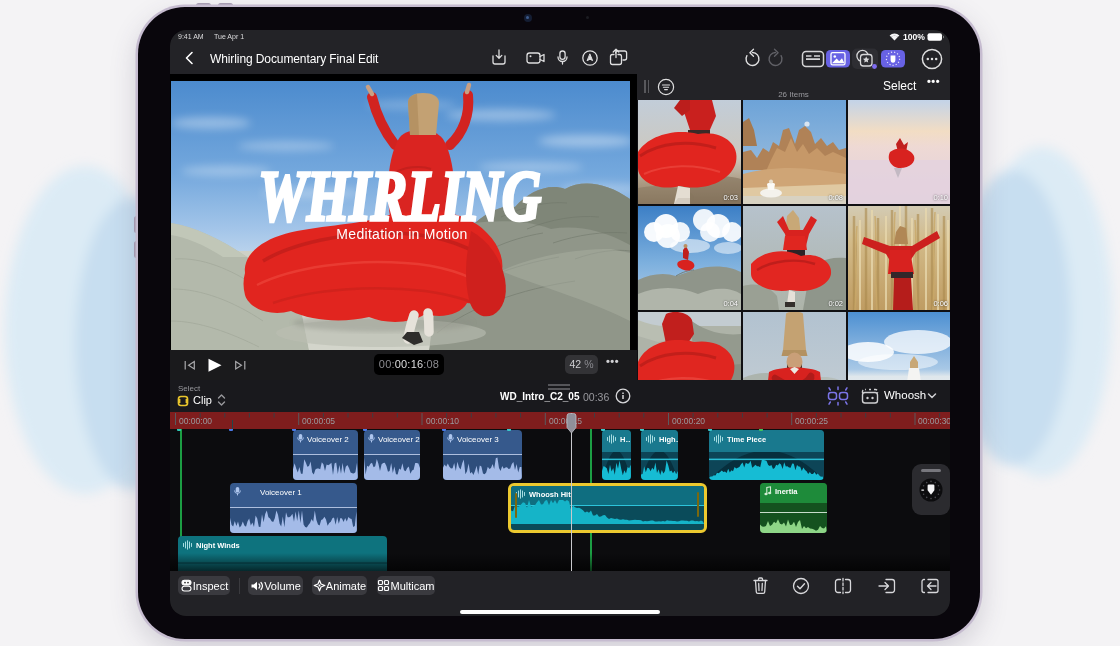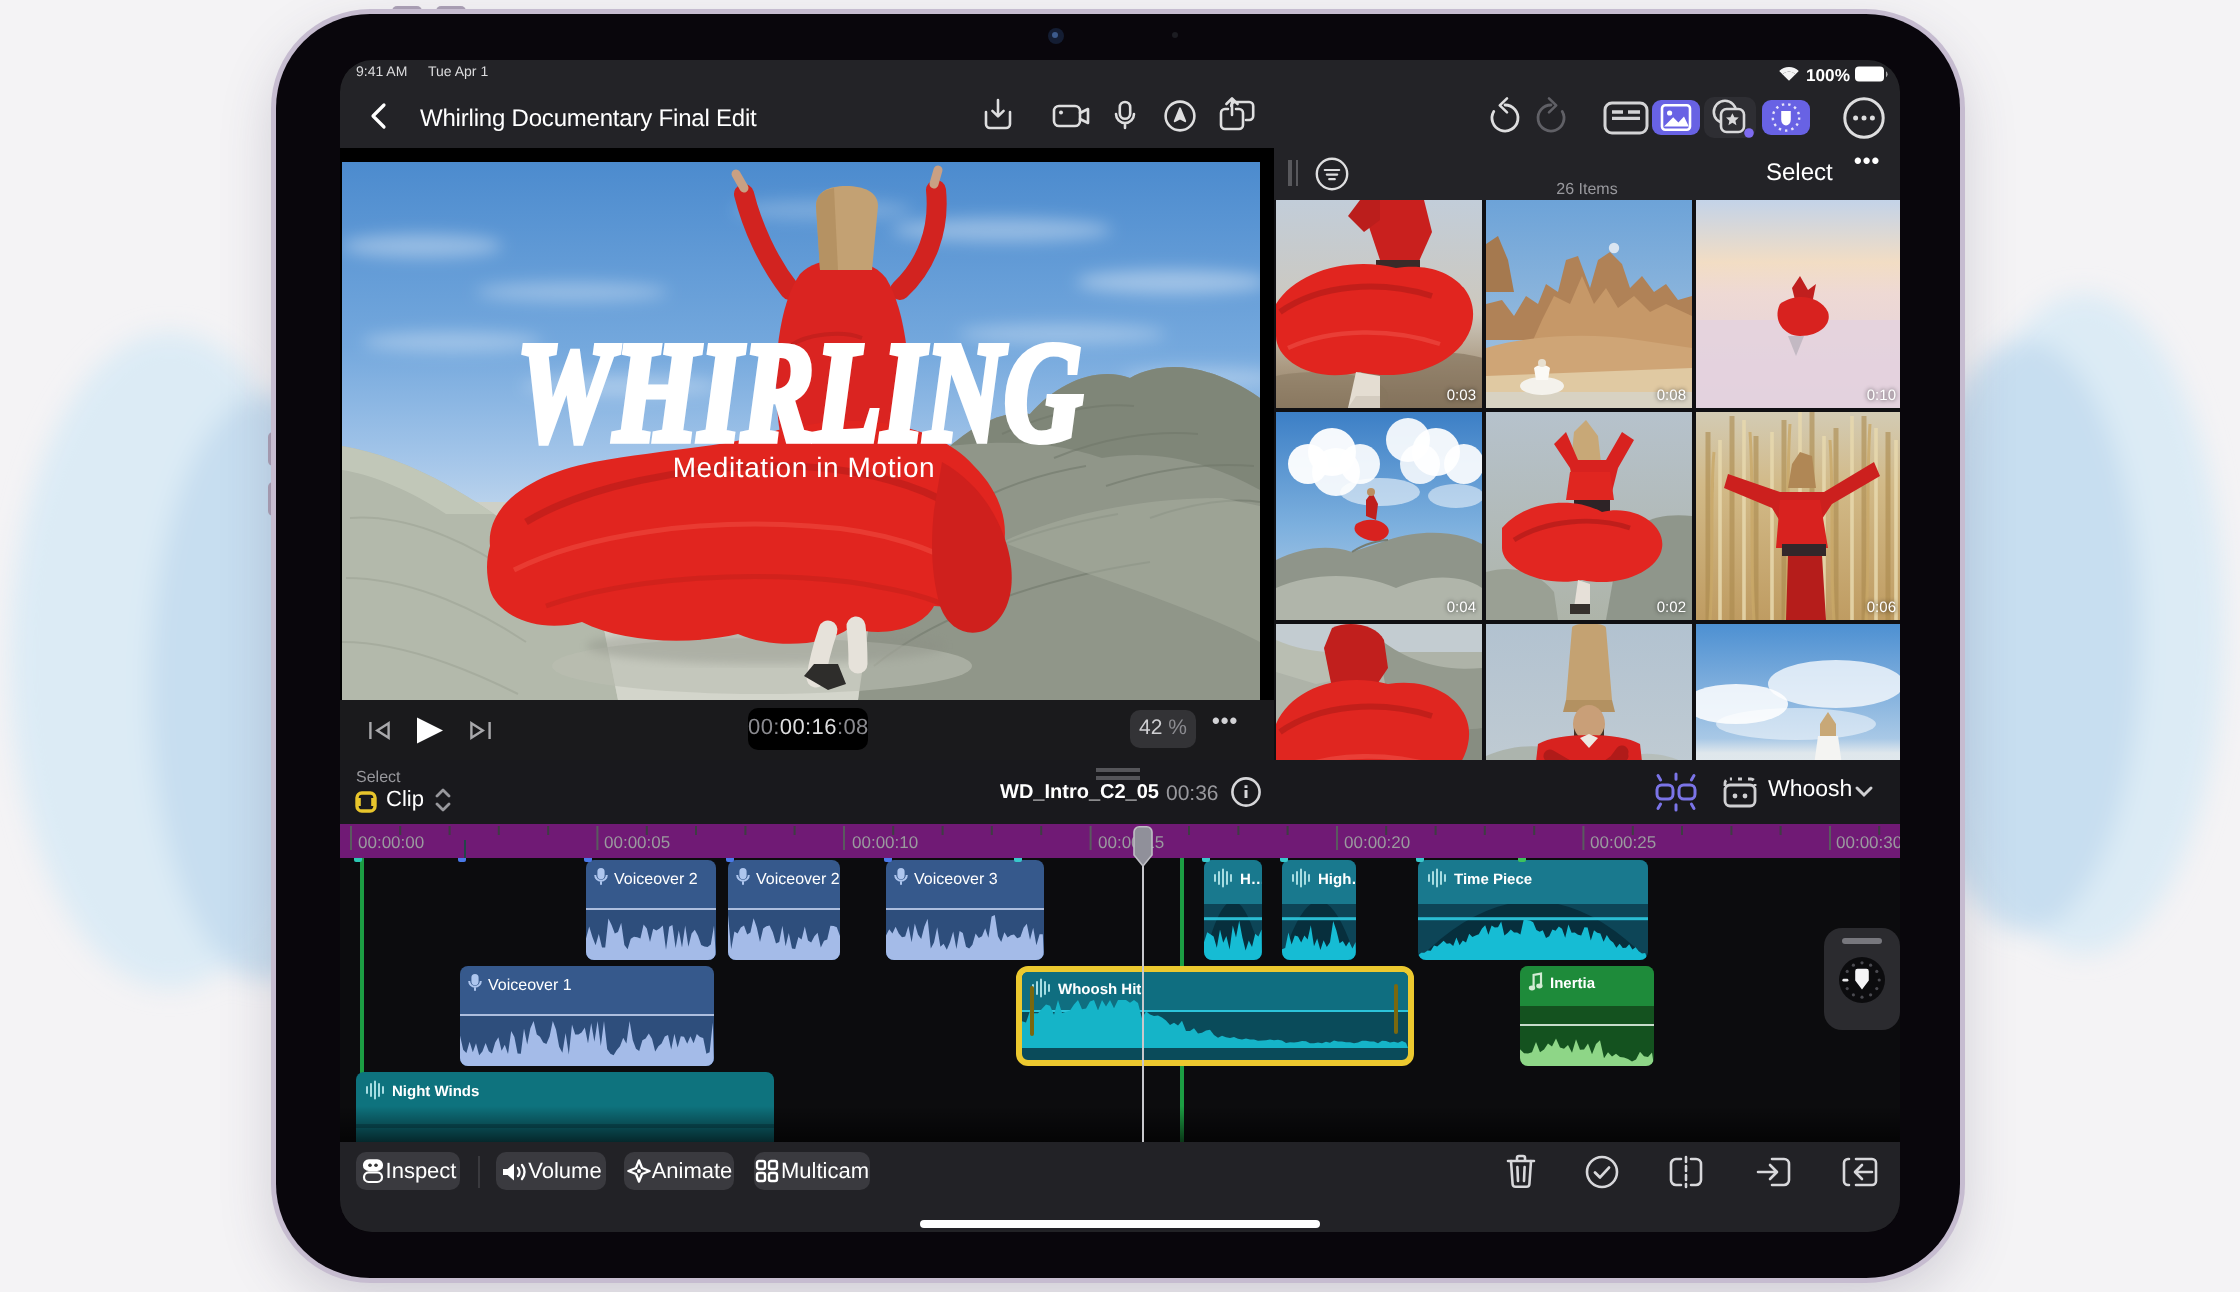--- a/index.html
+++ b/index.html
@@ -206,21 +206,21 @@
         </svg>
 
         <div class="abs" style="left:0;top:276px;width:467px;height:30px;background:#1a1a1c">
           <svg class="abs" style="left:12px;top:7px" width="75" height="16" viewBox="0 0 75 16">
             <g stroke="#a9a9ac" stroke-width="1.2" fill="none">
               <path d="M3.2 4 v8.5 M12.3 4.6 L6.6 8.25 L12.3 11.9 Z"></path>
               <path d="M62.8 4 v8.5 M53.7 4.6 L59.4 8.25 L53.7 11.9 Z"></path>
             </g>
             <path d="M26.5 1.8 L39.5 8.25 L26.5 14.7 Z" fill="#fff"></path>
           </svg>
-          <div class="abs" style="left:204px;top:4px;width:60px;height:21px;background:#000;border-radius:5px;color:#dededf;font-size:11px;text-align:left;line-height:21px;letter-spacing:.2px"><span style="color:#8b8b90">00:</span>00:16<span style="color:#8b8b90">:08</span></div>
+          <div class="abs" style="left:204px;top:4px;width:70px;height:21px;background:#000;border-radius:5px;color:#dededf;font-size:11px;text-align:center;line-height:21px;letter-spacing:.2px"><span style="color:#8b8b90">00:</span>00:16<span style="color:#8b8b90">:08</span></div>
           <div class="abs" style="left:395px;top:5px;width:33px;height:19px;background:#333336;border-radius:5px;color:#cfcfd2;font-size:10.5px;text-align:center;line-height:19px">42 <span style="color:#8b8b90">%</span></div>
           <div class="abs" style="left:436px;top:5px;color:#d2d2d5;font-size:11px;font-weight:bold;letter-spacing:.5px">•••</div>
         </div>
       </div>
       <div id="media">
         <div id="mediahdr">
           <div class="abs" style="left:7px;top:6px;width:1.5px;height:13px;background:#58585c"></div>
           <div class="abs" style="left:10.5px;top:6px;width:1.5px;height:13px;background:#58585c"></div>
           <svg class="abs" style="left:20px;top:4px" width="18" height="18" viewBox="0 0 18 18">
               <circle cx="9" cy="9" r="7.6" stroke="#dededf" stroke-width="1.2" fill="none"></circle>
@@ -450,21 +450,21 @@
               <rect x="4.5" y="6.5" width="15" height="10.5" rx="2.5"></rect>
               <circle cx="9.5" cy="12" r="1.2" fill="#cfcfd2" stroke="none"></circle>
               <circle cx="14.5" cy="12" r="1.2" fill="#cfcfd2" stroke="none"></circle>
             </g>
           </svg>
           <div class="abs" style="left:714px;top:9px;color:#fff;font-size:11.5px">Whoosh</div>
           <svg class="abs" style="left:757px;top:12px" width="10" height="8" viewBox="0 0 10 8">
             <path d="M1.5 2 L5 5.5 L8.5 2" stroke="#cfcfd2" stroke-width="1.5" fill="none" stroke-linecap="round"></path>
           </svg>
         </div>
-        <div id="ruler" style="position:absolute;left:0;top:32px;width:780px;height:17px;background:#701a75;overflow:hidden">
+        <div id="ruler" style="position:absolute;left:0;top:32px;width:780px;height:17px;background:#7f1d1d;overflow:hidden">
           <svg class="abs" style="left:0;top:0" width="780" height="17" viewBox="0 0 780 17">
             <rect x="5.0" y="1" width="1" height="12" fill="#5a5a5f"></rect>
             <rect x="29.6" y="1" width="1" height="4.5" fill="#3e3e43"></rect>
             <rect x="54.3" y="1" width="1" height="4.5" fill="#3e3e43"></rect>
             <rect x="78.9" y="1" width="1" height="4.5" fill="#3e3e43"></rect>
             <rect x="103.6" y="1" width="1" height="4.5" fill="#3e3e43"></rect>
             <rect x="128.2" y="1" width="1" height="12" fill="#5a5a5f"></rect>
             <rect x="152.9" y="1" width="1" height="4.5" fill="#3e3e43"></rect>
             <rect x="177.5" y="1" width="1" height="4.5" fill="#3e3e43"></rect>
             <rect x="202.2" y="1" width="1" height="4.5" fill="#3e3e43"></rect>
@@ -579,21 +579,21 @@
                 <g stroke="#a7dde2" stroke-width="1" stroke-linecap="round">
                   <path d="M1.5 3.5 v3 M3.5 2 v6 M5.5 0.8 v8.4 M7.5 2 v6 M9.5 3.5 v3"></path>
                 </g>
               </svg><span style="margin-left:3px">Time Piece</span></div>
           </div>
           <div class="clip" style="left:60px;top:54px;width:127px;height:50px;background:#36598c">
             <div class="abs" style="left:0;top:25px;width:127px;height:25px;background:#2e4e7c"></div>
             <div class="clipname" style="left:3px;top:3px;font-weight:normal;font-size:8px"><svg width="9" height="11" viewBox="0 0 9 11" style="vertical-align:-2px">
                 <path d="M4.5 1 a1.8 1.8 0 0 1 1.8 1.8 v2 a1.8 1.8 0 0 1 -3.6 0 v-2 A1.8 1.8 0 0 1 4.5 1 Z" fill="#aec6ee"></path>
                 <path d="M1.6 4.5 a2.9 2.9 0 0 0 5.8 0 M4.5 7.4 v2" stroke="#aec6ee" stroke-width="1" fill="none"></path>
-              </svg><span style="margin-left:2px">Voiceover 1</span></div>
+              </svg><span style="margin-left:18px">Voiceover 1</span></div>
             <div class="abs" style="left:0;top:24.2px;width:127px;height:1px;background:#c2d0ec;opacity:.85"></div>
             <svg class="abs" style="left:0;top:27px" width="127" height="23" viewBox="0 0 127 23">
               <path d="M0,23 L0.0,7.8 L1.6,14.9 L3.2,16.5 L4.8,10.9 L6.4,16.1 L8.0,11.6 L9.6,17.6 L11.2,15.8 L12.8,11.5 L14.4,15.6 L16.0,16.8 L17.6,11.2 L19.2,8.6 L20.8,15.4 L22.4,12.4 L24.0,17.0 L25.6,5.5 L27.2,8.5 L28.8,16.7 L30.4,16.9 L32.0,4.2 L33.6,12.3 L35.2,4.1 L36.8,0.5 L38.4,7.3 L40.0,8.4 L41.6,11.2 L43.2,12.0 L44.8,8.2 L46.4,0.5 L48.0,4.8 L49.6,13.4 L51.2,16.4 L52.8,6.5 L54.4,17.2 L56.0,2.3 L57.6,7.3 L59.2,7.3 L60.8,6.3 L62.4,3.8 L64.0,11.8 L65.6,1.5 L67.2,10.9 L68.8,0.5 L70.4,13.0 L72.0,0.5 L73.6,14.6 L75.2,16.9 L76.8,17.6 L78.4,15.0 L80.0,13.1 L81.6,8.9 L83.2,11.7 L84.8,0.5 L86.4,10.1 L88.0,14.4 L89.6,15.5 L91.2,10.1 L92.8,9.3 L94.4,6.8 L96.0,9.4 L97.6,15.8 L99.2,13.1 L100.8,11.8 L102.4,8.2 L104.0,7.5 L105.6,14.8 L107.2,6.9 L108.8,13.8 L110.4,8.1 L112.0,8.4 L113.6,11.9 L115.2,8.1 L116.8,11.6 L118.4,7.0 L120.0,8.5 L121.6,9.0 L123.2,16.9 L124.8,16.1 L126.4,1.2 L127,23 Z" fill="#a4bbe8"></path>
             </svg>
           </div>
           <div class="clip" style="left:338px;top:54px;width:193px;height:44px;background:#0a4b5a;border:3px solid #ecc92f;border-radius:6px">
             <div class="abs" style="left:0;top:0;width:193px;height:20px;background:#0f6e80"></div>
             <div class="clipname" style="left:4px;top:3px"><svg width="11" height="10" viewBox="0 0 11 10" style="vertical-align:-2px">
                 <g stroke="#a7dde2" stroke-width="1" stroke-linecap="round">
                   <path d="M1.5 3.5 v3 M3.5 2 v6 M5.5 0.8 v8.4 M7.5 2 v6 M9.5 3.5 v3"></path>

